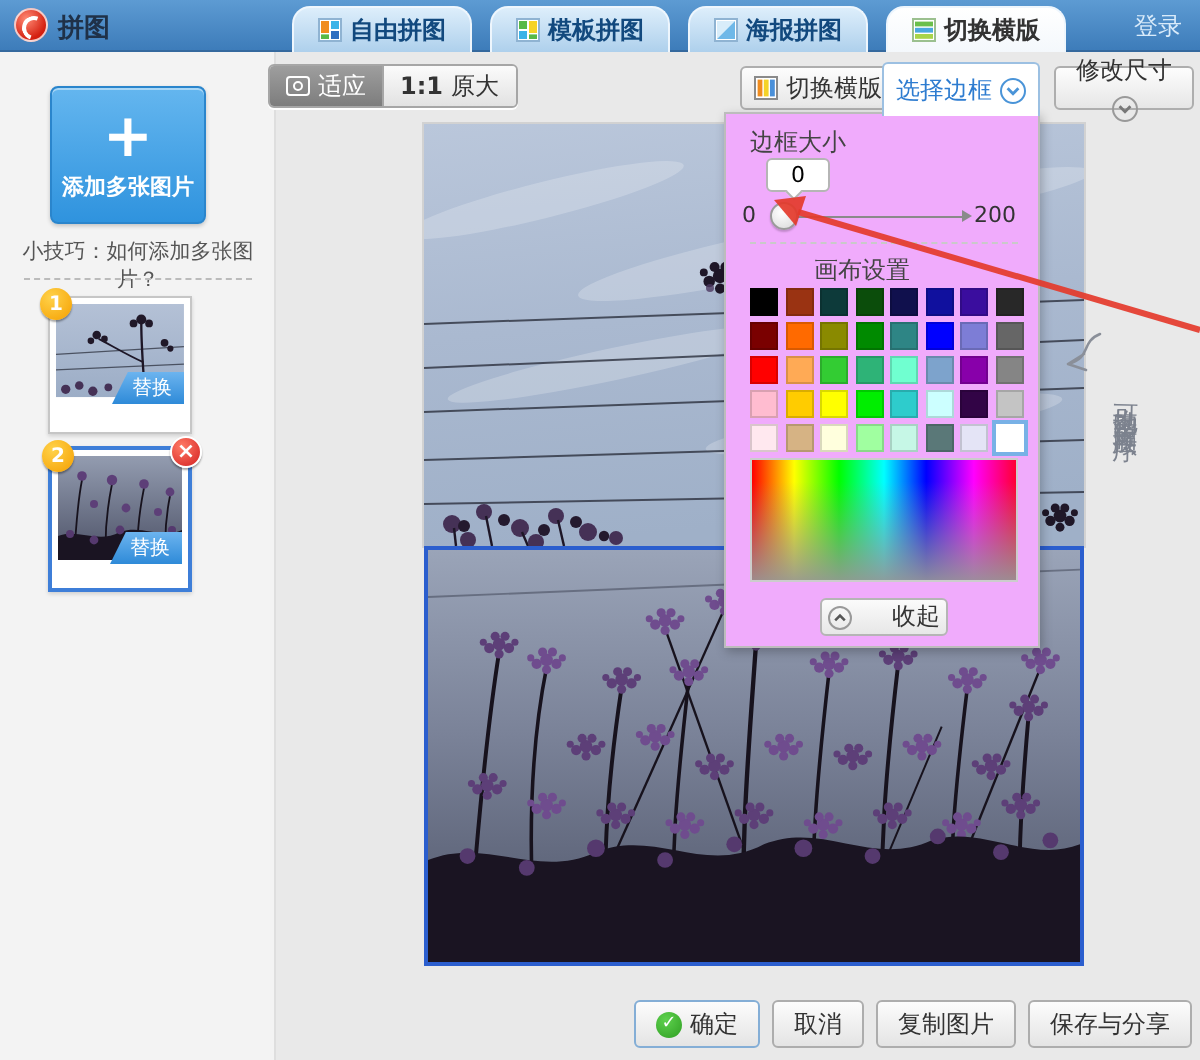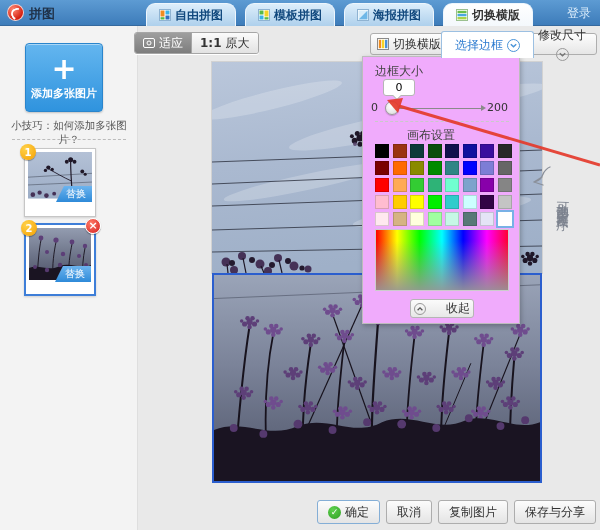--- a/index.html
+++ b/index.html
@@ -55,21 +55,21 @@
   .seg-group { position:absolute; left:134px; top:32px; height:22px; display:flex;
                border:1px solid #a6a6a6; border-radius:3px; overflow:hidden; box-shadow:0 1px 0 #fff; z-index:10;}
   .seg { display:flex; align-items:center; gap:4px; padding:0 8px; font-size:12px; cursor:pointer; }
   .seg-fit { background:linear-gradient(#9e9e9e,#7d7d7d); color:#fff; }
   .seg-orig { background:linear-gradient(#fbfbfb,#e2e2e2); color:#333; border-left:1px solid #a6a6a6; }
   .ratio { font-weight:bold; }
   .btn { position:absolute; height:22px; display:flex; align-items:center; justify-content:center; gap:4px;
          background:linear-gradient(#fdfdfd,#e6e6e6); border:1px solid #aeaeae; border-radius:3px;
          font-size:12px; color:#333; cursor:pointer; z-index:10; }
   .btn-switch { left:370px; top:33px; width:78px; }
-  .btn-border { left:441px; top:31px; width:93px; height:27px; background:#fff; border:1px solid #9cc0e2;
+  .btn-border { left:441px; top:31px; width:79px; height:27px; background:#fff; border:1px solid #9cc0e2;
                 border-bottom:none; border-radius:3px 3px 0 0; color:#2e7cd0; z-index:30; }
   .btn-resize { left:527px; top:33px; width:70px;flex-direction:column; }
   .chev { width:13px; height:13px; border-radius:50%; border:1px solid #999; display:flex; align-items:center; justify-content:center; flex:none; }
   .chev.blue { border-color:#4a94d8; }
 
   
   .photo-top { position:absolute; left:212px; top:62px; width:330px; height:211px; outline:1px solid #d2d2d2; z-index:1; cursor:move; }
   .photo-bottom { position:absolute; left:212px; top:273px; width:330px; height:210px; border:2px solid #2b5ece; z-index:1; cursor:move; }
   .photo-top svg, .photo-bottom svg { display:block; width:100%; height:100%; }
 

